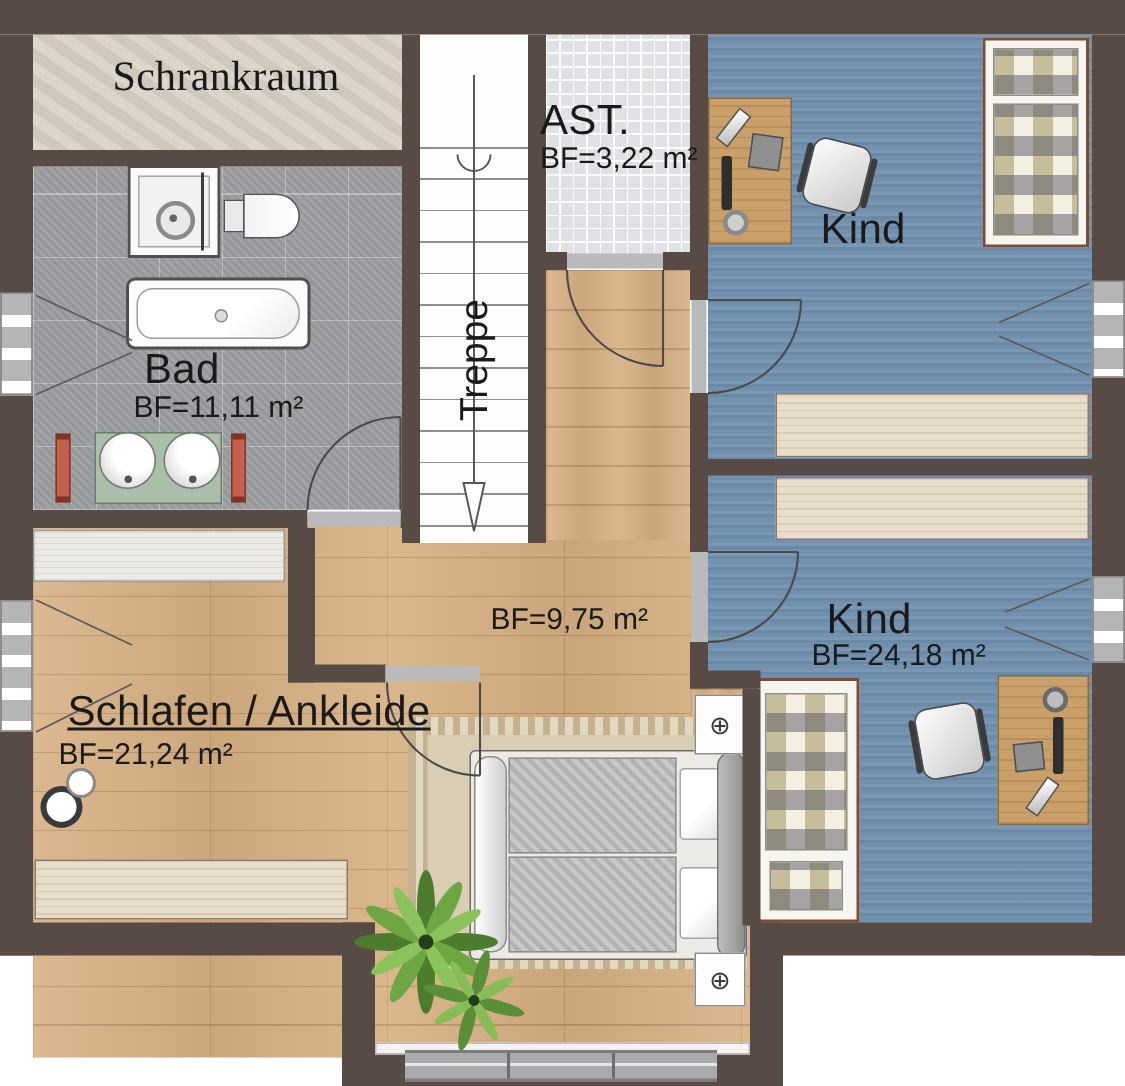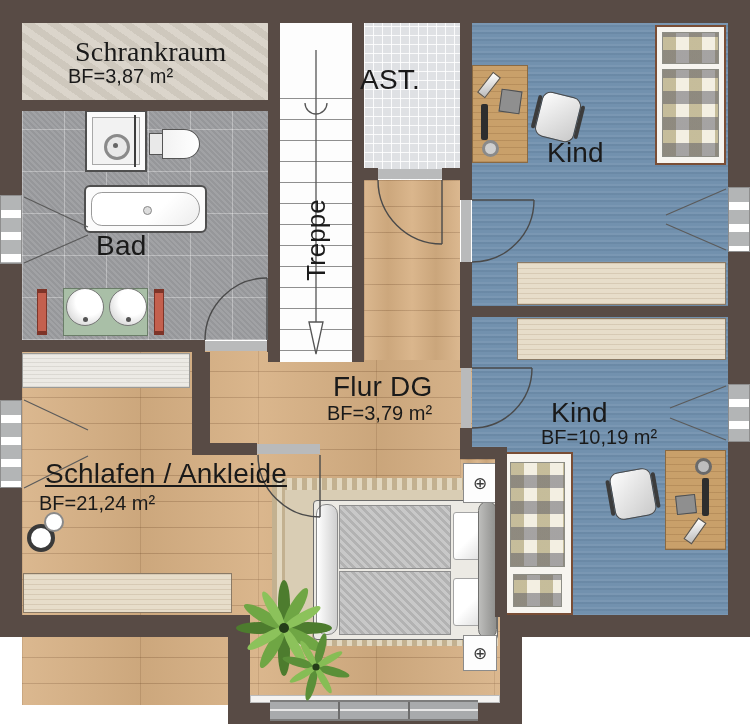--- a/index.html
+++ b/index.html
@@ -266,32 +266,32 @@
             <ellipse cx="21" cy="0" rx="21" ry="5" transform="rotate(150)"></ellipse>
             <ellipse cx="21" cy="0" rx="21" ry="5" transform="rotate(240)"></ellipse>
             <ellipse cx="21" cy="0" rx="21" ry="5" transform="rotate(330)"></ellipse>
           </g>
         <circle r="5" fill="#243d18"></circle>
       </g>
     </g>
   </svg>
 
   <div class="rname" style="left:75px;top:36px;font-family:Liberation Serif, serif;">Schrankraum</div>
-  <div class="rarea" style="left:68px;top:65px;">BF=3,87 m²</div>
 
   <div class="rname" style="left:360px;top:64px;">AST.</div>
+  <div class="rarea" style="left:360px;top:95px;">BF=3,22 m²</div>
 
   <div class="rname" style="left:547px;top:137px;">Kind</div>
 
   <div class="rname" style="left:96px;top:230px;">Bad</div>
+  <div class="rarea" style="left:89px;top:261px;">BF=11,11 m²</div>
 
   <div class="treppe-label">Treppe</div>
 
-  <div class="rname" style="left:333px;top:371px;">Flur DG</div>
-  <div class="rarea" style="left:327px;top:402px;">BF=3,79 m²</div>
+  <div class="rarea" style="left:327px;top:402px;">BF=9,75 m²</div>
 
   <div class="rname" style="left:551px;top:397px;">Kind</div>
-  <div class="rarea" style="left:541px;top:426px;">BF=10,19 m²</div>
+  <div class="rarea" style="left:541px;top:426px;">BF=24,18 m²</div>
 
   <div class="rname" style="left:45px;top:458px;text-decoration:underline;">Schlafen / Ankleide</div>
   <div class="rarea" style="left:39px;top:492px;">BF=21,24 m²</div>
 
 </div>
 
 </body></html>

